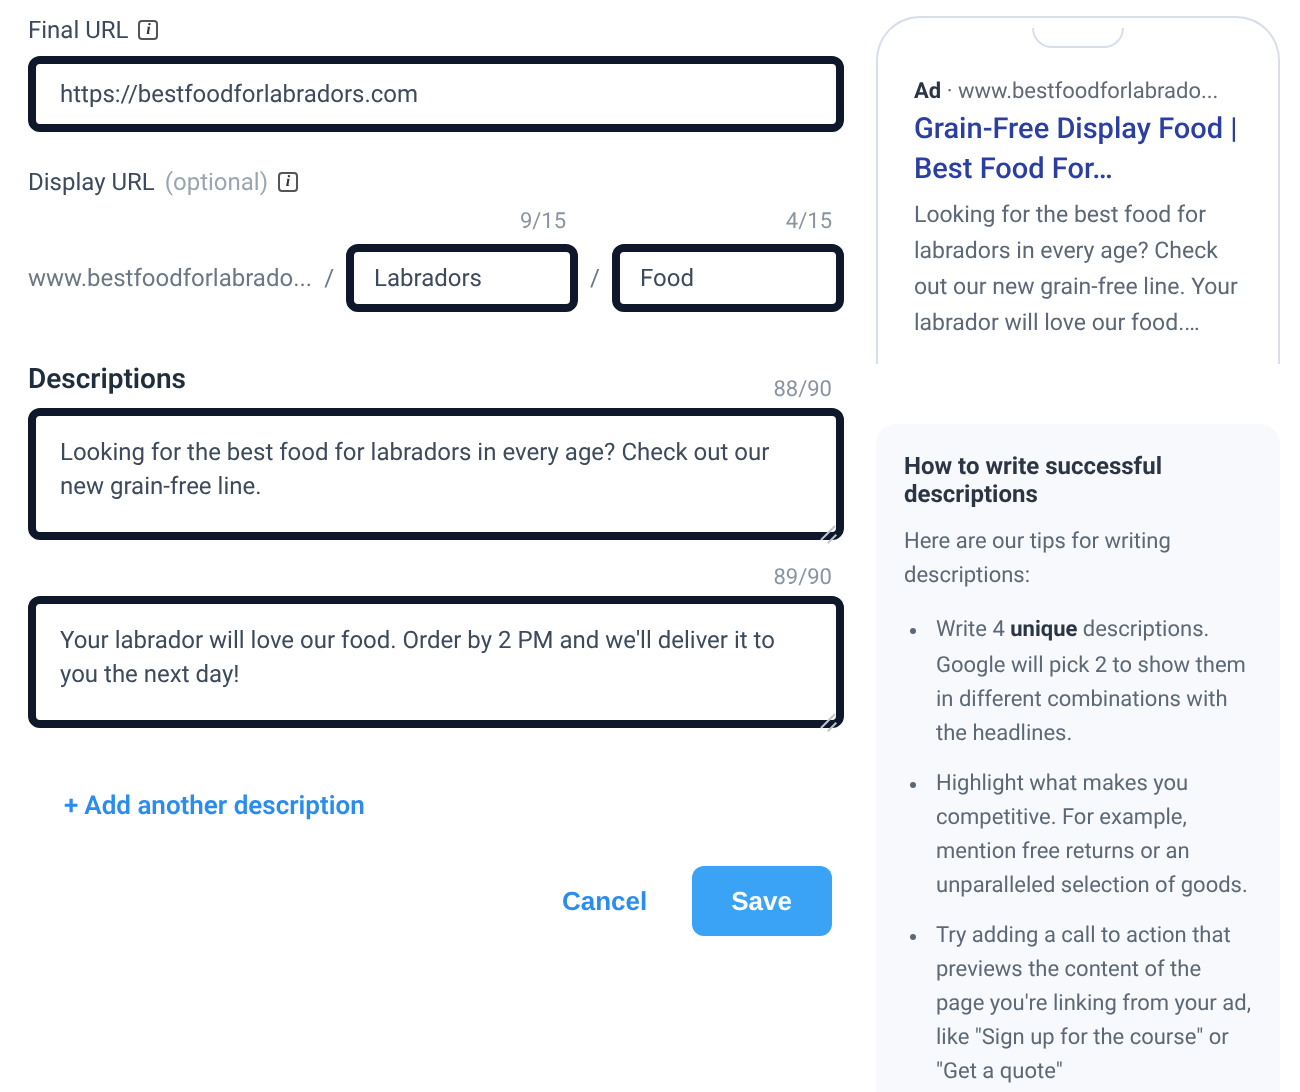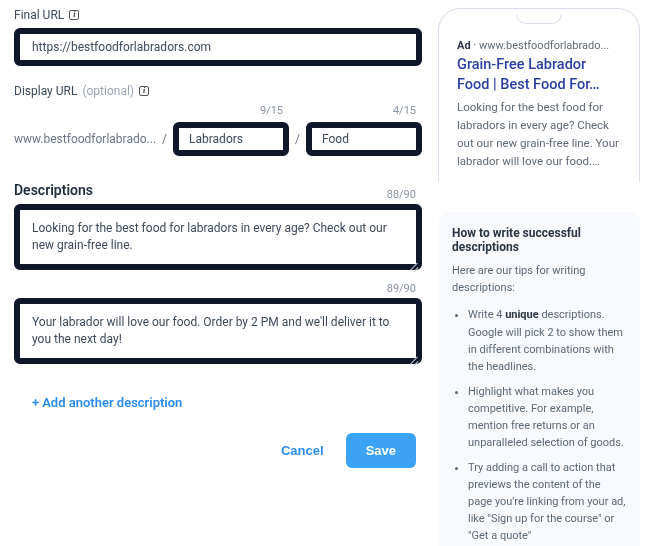--- a/index.html
+++ b/index.html
@@ -44,21 +44,21 @@
     font-size: 8px;
     font-family: Georgia, serif;
     font-style: italic;
     font-weight: bold;
     color: #333;
     line-height: 1;
     cursor: pointer;
   }
   .text-input, .path-input, .desc-textarea {
     width: 100%;
-    border: 6px solid #0f172a;
+    border: 4px solid #0f172a;
     border-radius: 6px;
     padding: 10px 12px;
     font-size: 12px;
     color: #3d4a5c;
     background: #fff;
     font-family: inherit;
   }
   .text-input { height: 38px; }
   .url-row {
     display: flex;
@@ -290,21 +290,21 @@
 
 <div class="right">
 
   <div class="phone">
     <div class="phone-inner">
       <div class="notch"></div>
       <div class="ad-box">
         <div class="ad-head">
           <b>Ad</b>&nbsp;<span>·</span>&nbsp;<span>www.bestfoodforlabrado...</span>
         </div>
-        <div class="ad-title">Grain-Free Labrador Food | Best Food For…</div>
+        <div class="ad-title">Grain-Free Display Food | Best Food For…</div>
         <div class="ad-desc">Looking for the best food for labradors in every age? Check out our new grain-free line. Your labrador will love our food.…</div>
       </div>
     </div>
   </div>
 
   <div class="tips">
     <h4>How to write successful descriptions</h4>
     <p>Here are our tips for writing descriptions:</p>
     <ul>
       <li>

